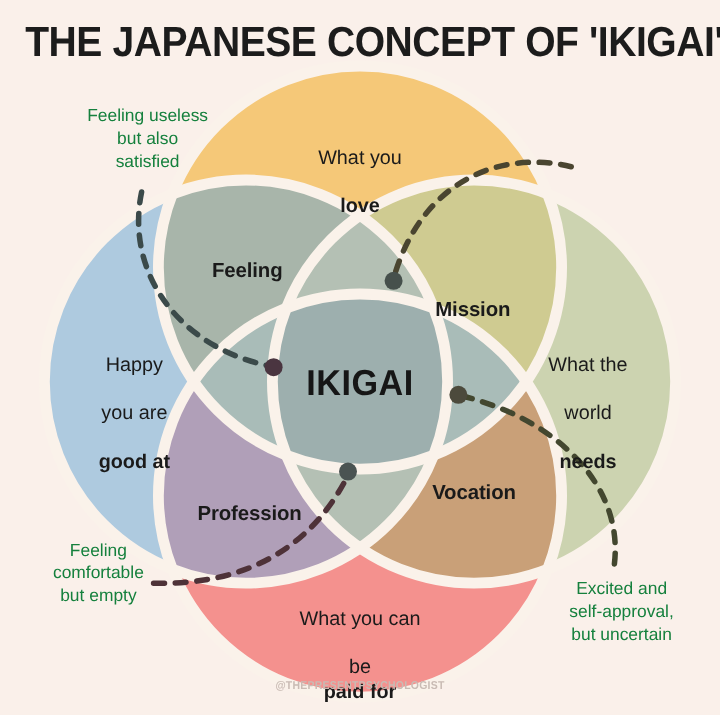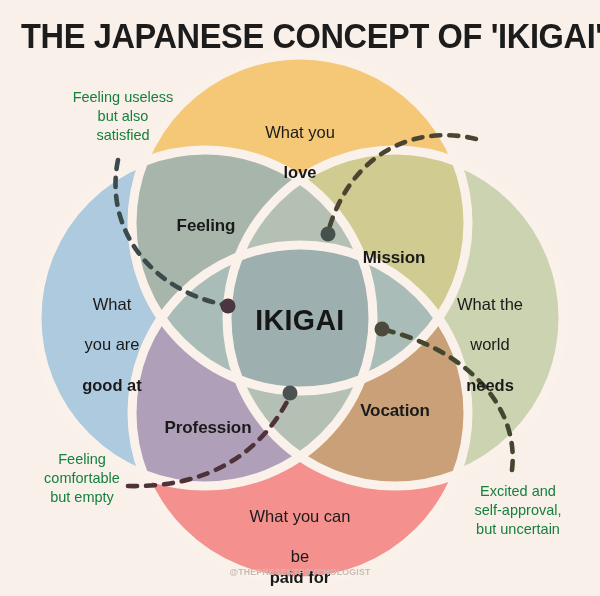--- a/index.html
+++ b/index.html
@@ -141,21 +141,21 @@
       <circle cx="382" cy="329" r="7.5" fill="#4c4a3c"></circle>
     </g>
   </svg>
 
   <div class="lbl circle-label" style="left:224px;top:102px;width:152px;">
     <span>What you</span><br>
     <b>love</b>
   </div>
 
   <div class="lbl circle-label" style="left:48px;top:274px;width:128px;">
-    <span>What</span><br>
+    <span>Happy</span><br>
     <span>you are</span><br>
     <b>good at</b>
   </div>
 
   <div class="lbl circle-label" style="left:424px;top:274px;width:132px;">
     <span>What the</span><br>
     <span>world</span><br>
     <b>needs</b>
   </div>
 

